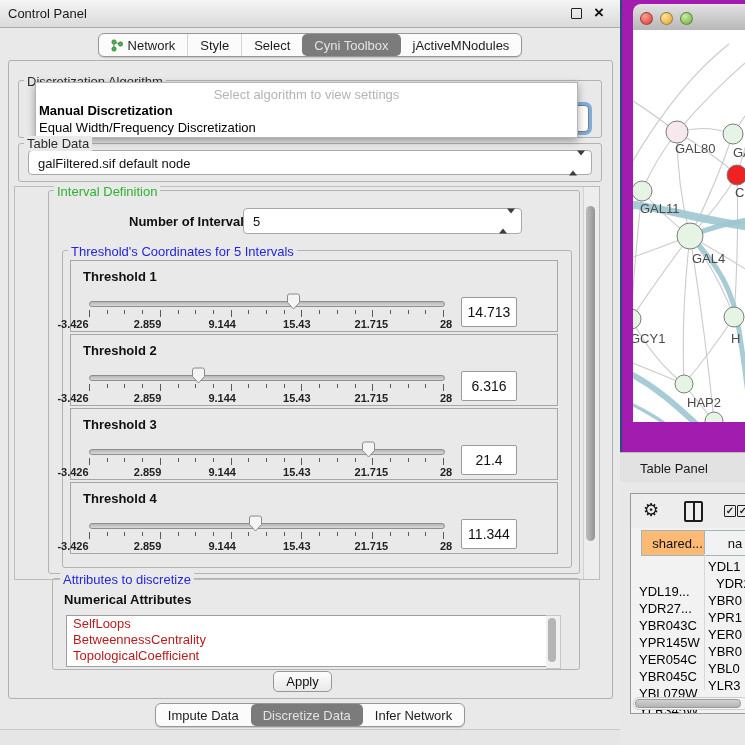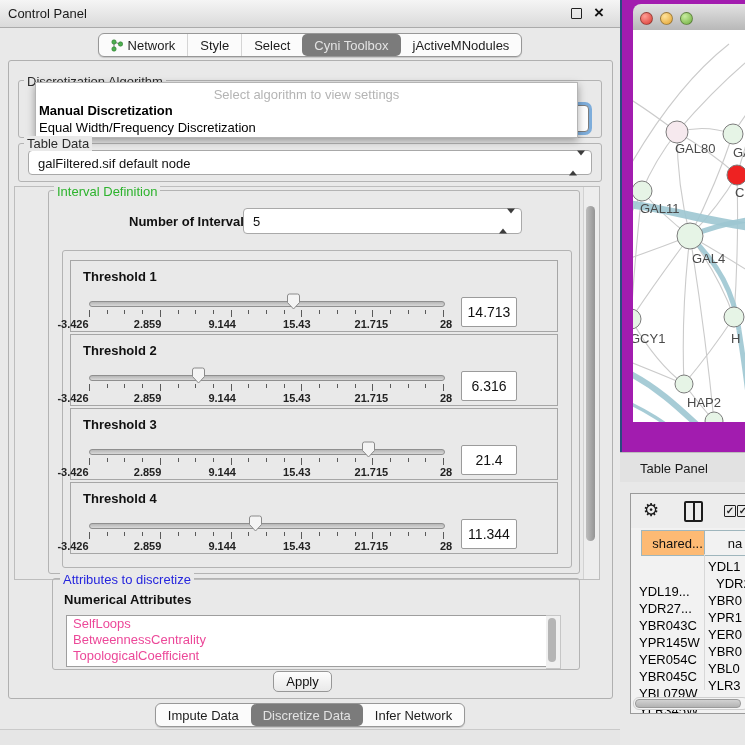--- a/index.html
+++ b/index.html
@@ -53,21 +53,21 @@
   .thumbsvg{position:absolute;top:32px;z-index:2;}
   .ticks{position:absolute;left:18px;top:49px;width:354px;height:8px;}
   .tick{position:absolute;top:0;width:1px;background:#5a5a5a;}
   .ticklabels{position:absolute;left:2px;top:57px;width:366px;height:12px;padding-left:7px;}
   .ticklab{position:absolute;transform:translateX(-50%);font-size:11px;font-weight:bold;color:#222;white-space:nowrap;}
   .tvalue{position:absolute;left:390px;top:36px;width:54px;height:28px;background:#fff;
     border:1px solid #9b9b9b;border-radius:2px;font-size:14px;color:#111;
     display:flex;align-items:center;justify-content:center;}
   #attr-list{position:absolute;left:66px;top:615px;width:480px;height:50px;background:#fff;
     border:1px solid #9e9e9e;overflow:hidden;}
-  .attr-item{font-size:13px;color:#ec4899;padding-left:6px;line-height:16px;white-space:nowrap;}
+  .attr-item{font-size:13px;color:#b91c1c;padding-left:6px;line-height:16px;white-space:nowrap;}
   #attr-scroll{position:absolute;left:546px;top:615px;width:14px;height:52px;background:#f0f0f0;
     border:1px solid #c6c6c6;border-left:none;}
   #attr-scroll .thumb{position:absolute;left:2px;top:2px;width:8px;height:44px;border-radius:4px;background:#b5b5b5;}
   #apply-btn{position:absolute;left:273px;top:671px;width:59px;height:21px;
     background:linear-gradient(#fdfdfd,#e9e9e9);border:1px solid #979797;border-radius:5px;
     font-size:13px;color:#111;display:flex;align-items:center;justify-content:center;}
   #bottom-strip-line{position:absolute;left:0;top:729px;width:620px;height:16px;
     background:#e6e6e6;border-top:1px solid #cacaca;}
   
   #right-region{position:absolute;left:620px;top:0;width:125px;height:745px;background:#e8e8e8;}
@@ -161,20 +161,21 @@
   <div class="groupbox" style="left:48px;top:190px;width:530px;height:382px;"></div>
   <div class="gtitle green" style="left:54px;top:184px;">Interval Definition</div>
 
   <div class="boldlab" style="left:101px;top:214px;margin-left:28px;">Number of Intervals</div>
   <div class="combo" style="left:243px;top:208px;width:277px;height:24px;">
     <span class="val">5</span>
     <span class="spin"><span class="arr-up"></span><span class="arr-dn"></span></span>
   </div>
 
   <div class="groupbox" style="left:62px;top:250px;width:508px;height:316px;"></div>
+  <div class="gtitle blue" style="left:68px;top:244px;">Threshold's Coordinates for 5 Intervals</div>
   <div id="thresholds-host">
       <div class="tpanel" style="top: 260px;">
         <div class="tp-label">Threshold 1</div>
         <div class="track"></div>
         <svg class="thumbsvg" width="15" height="17" style="left: 214.828px;">
           <path d="M1.5 3 Q1.5 1 3.5 1 L11.5 1 Q13.5 1 13.5 3 L13.5 9.5 L7.5 16 L1.5 9.5 Z" fill="#f4f4f4" stroke="#8a8a8a"></path>
         </svg>
         <div class="ticks">
           <div class="tick" style="left: 0%; height: 7px;"></div>
           <div class="tick" style="left: 5%; height: 4px;"></div>

